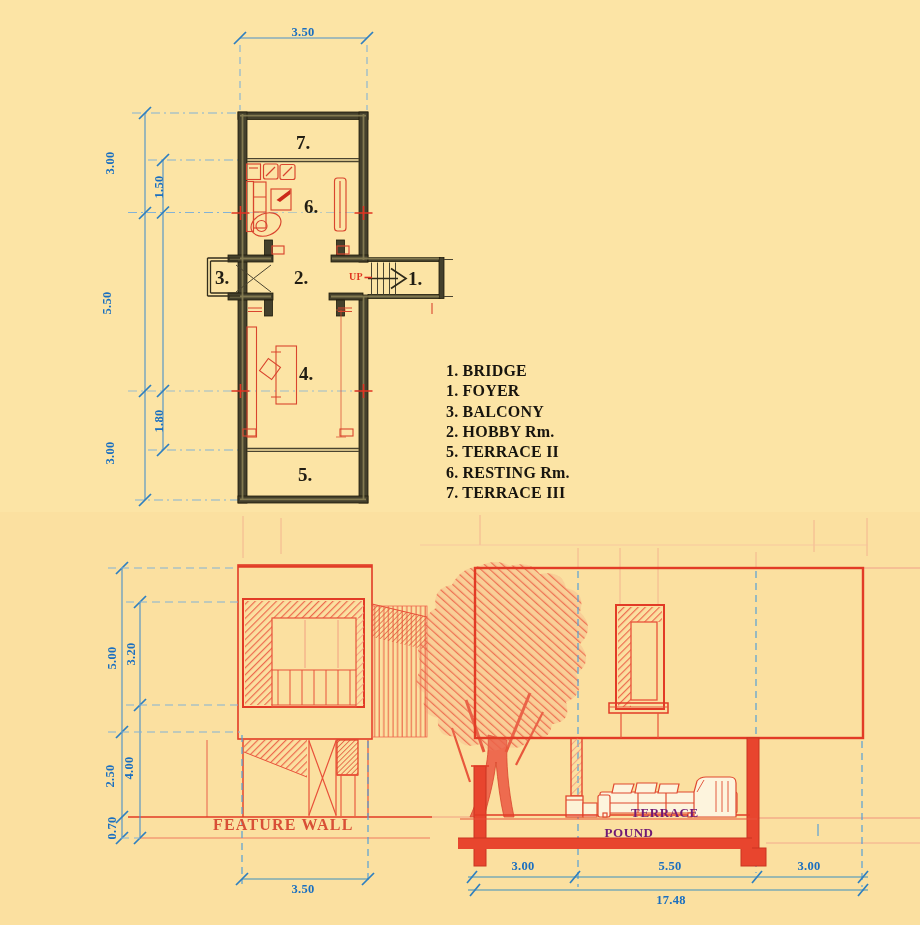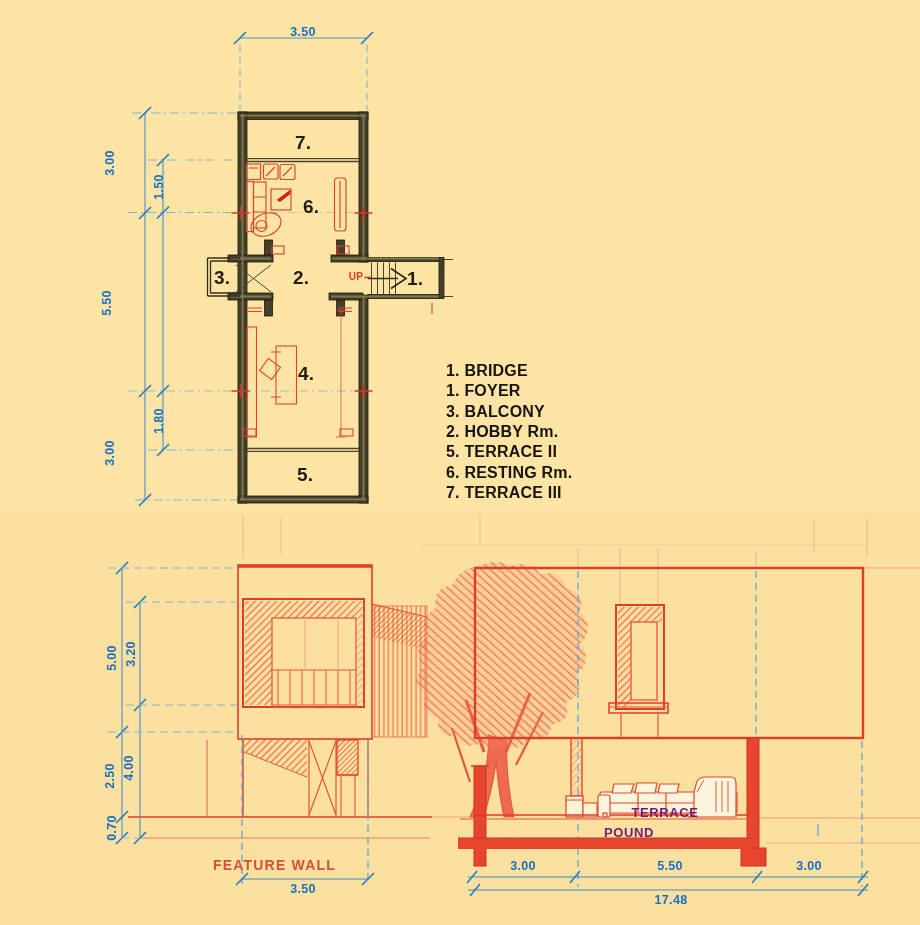--- a/index.html
+++ b/index.html
@@ -1,30 +1,30 @@
 <!DOCTYPE html>
 <html><head>
 <meta charset="utf-8">
 <style>
   html,body{margin:0;padding:0;}
   #stage{position:relative;width:920px;height:925px;background:#fce4a5;overflow:hidden;
-         font-family:Liberation Sans, sans-serif;}
+         font-family:Liberation Serif, serif;}
   #stage .half-bottom{position:absolute;left:0;top:512px;width:920px;height:413px;background:#fbe0a0;}
   svg.lines{position:absolute;left:0;top:0;}
   .dm{position:absolute;font-weight:bold;font-size:12.5px;line-height:1;color:#1a6fc0;
       letter-spacing:.3px;white-space:nowrap;transform:translate(-50%,-50%);}
   .dm.v{transform:translate(-50%,-50%) rotate(-90deg);}
   .rm{position:absolute;font-weight:bold;font-size:19px;line-height:1;color:#211d13;
       transform:translate(-50%,-50%);white-space:nowrap;}
   .up{position:absolute;font-weight:bold;font-size:10px;line-height:1;color:#e03520;
       transform:translate(-50%,-50%);letter-spacing:.3px;}
   .lg{position:absolute;left:446px;font-weight:bold;font-size:16px;line-height:1;color:#17140e;
       transform:translateY(-50%);letter-spacing:.2px;white-space:nowrap;}
-  .red-label{position:absolute;font-weight:bold;font-size:14px;line-height:1;color:#d84f36;
-      letter-spacing:1.2px;transform:translate(0,-50%);white-space:nowrap;margin-top:40px;}
+  .red-label{position:absolute;font-weight:bold;font-size:16px;line-height:1;color:#d84f36;
+      letter-spacing:1.2px;transform:translate(0,-50%);white-space:nowrap;}
   .blue-label{position:absolute;font-weight:bold;font-size:13px;line-height:1;color:#701a75;
       letter-spacing:.6px;transform:translate(-50%,-50%);white-space:nowrap;}
 </style>
 </head>
 <body>
 
 <div id="stage">
   <div class="half-bottom"></div>
 
   <svg class="lines" width="920" height="925" viewBox="0 0 920 925">

